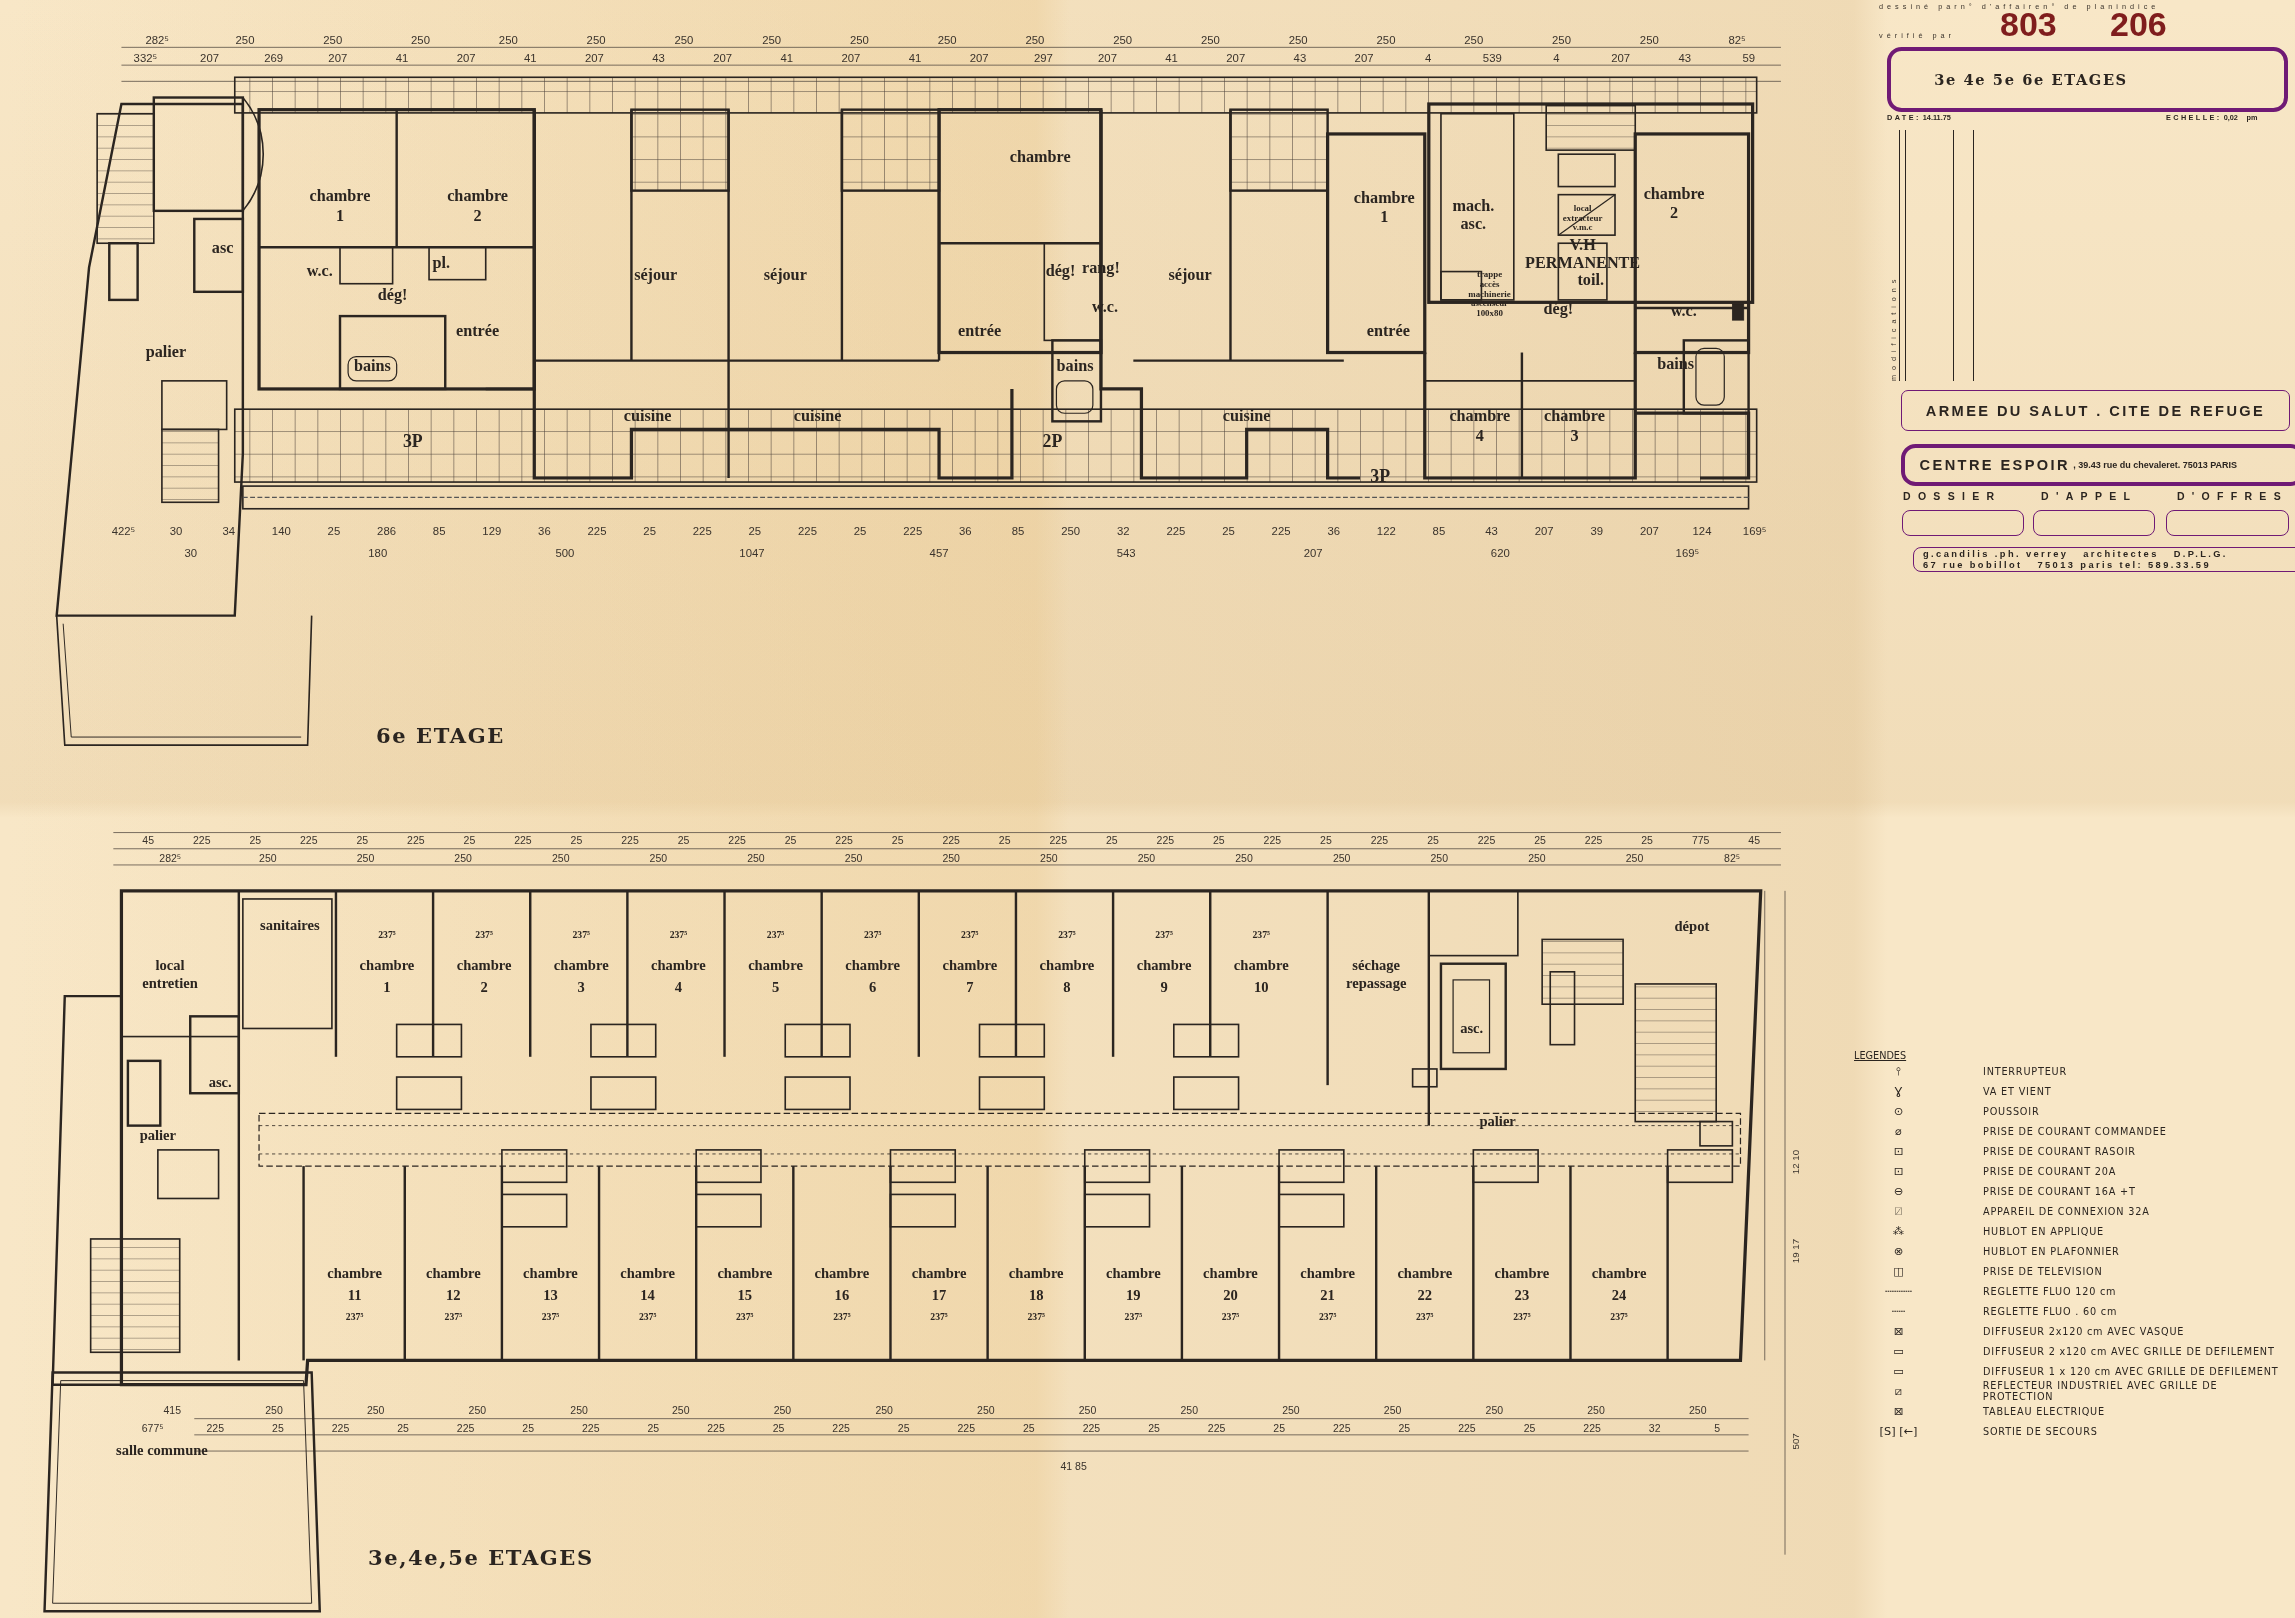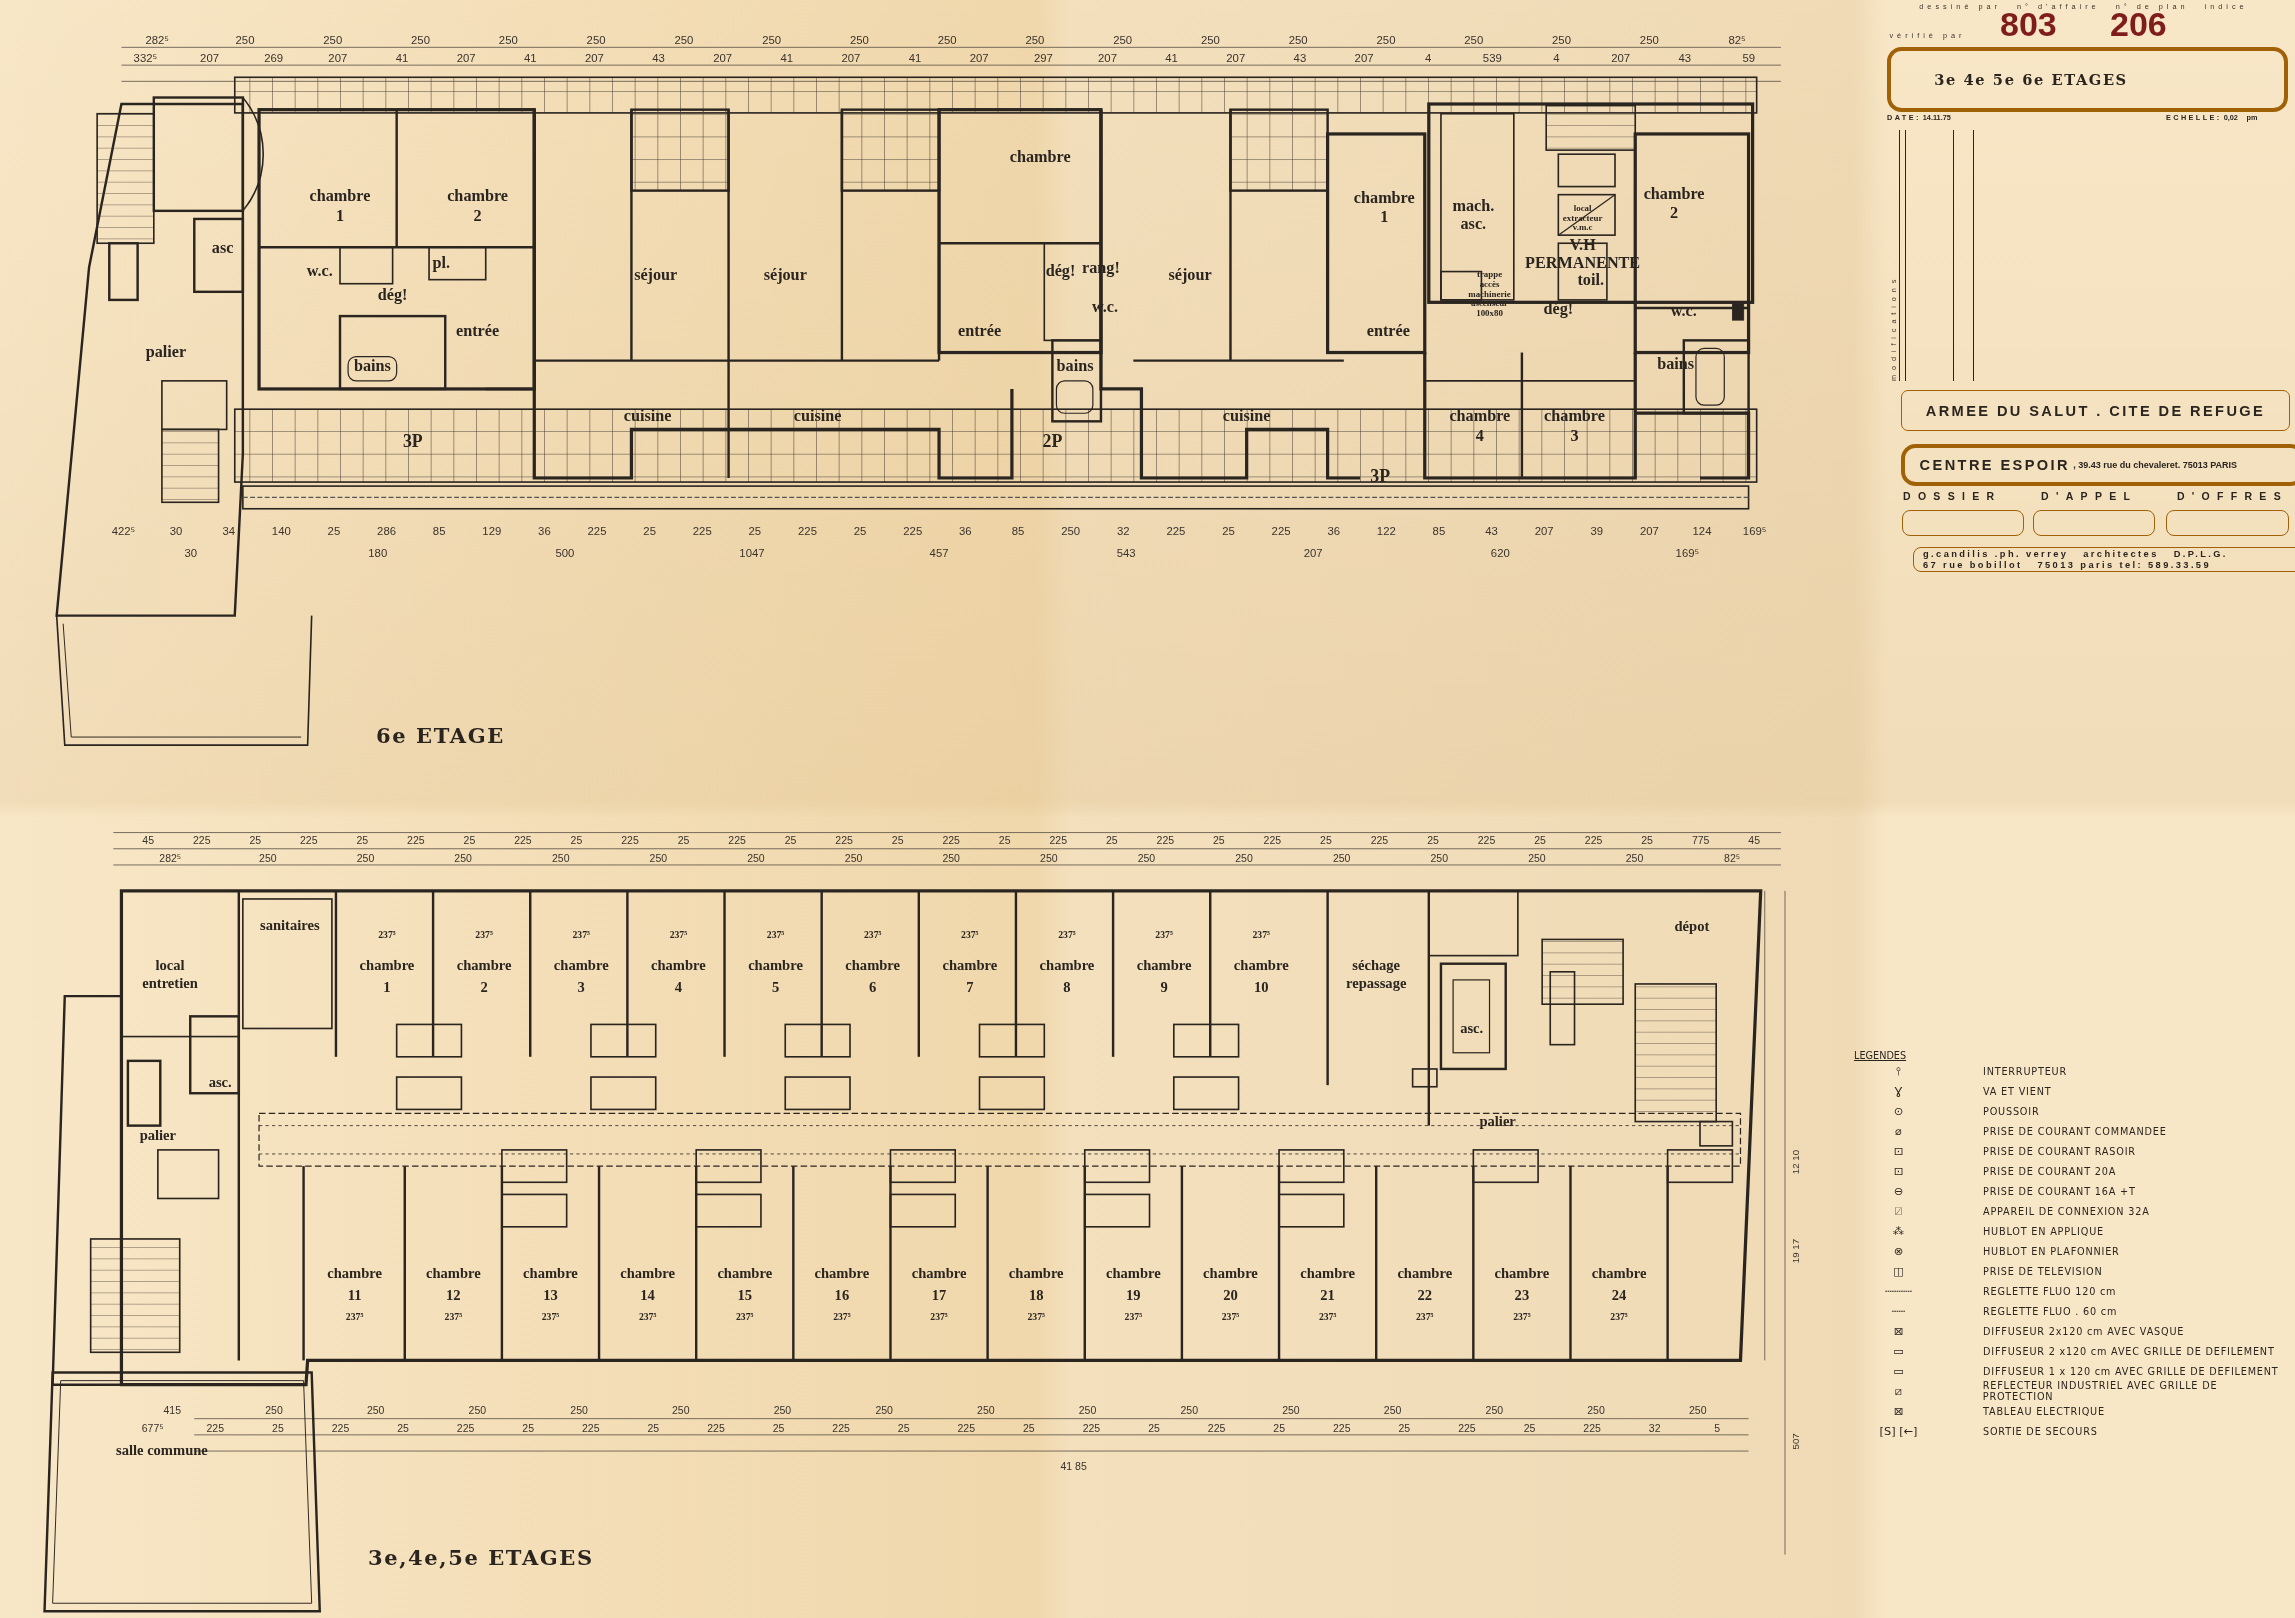--- a/index.html
+++ b/index.html
@@ -9,23 +9,23 @@
      linear-gradient(90deg, rgba(0,0,0,0) 0, rgba(200,160,100,0.18) 1854px, rgba(0,0,0,0) 1887px),
      linear-gradient(180deg, rgba(0,0,0,0) 0, rgba(200,160,100,0.15) 802px, rgba(0,0,0,0) 818px),
      #f8e7c7;}
   svg.plan{position:absolute;left:0;top:0;}
   .stencil{font-family:"DejaVu Serif","Liberation Serif",serif;font-weight:bold;letter-spacing:1.6px;}
   .room{font-family:"Liberation Serif",serif;font-weight:bold;fill:#2b2520;}
   .dim{font-family:"Liberation Sans",sans-serif;fill:#3a332c;}
   .floor-title{position:absolute;font-family:"DejaVu Serif",serif;font-weight:bold;font-size:21px;letter-spacing:1.6px;color:#2b2520;}
   
   .tb{position:absolute;left:1879px;top:0;width:409px;}
-  .tb-row{display:flex;justify-content:center;font-size:7.3px;letter-spacing:4px;color:#3a332c;gap:16px;}
+  .tb-row{display:flex;justify-content:flex-start;font-size:7.3px;letter-spacing:4px;color:#3a332c;}
   .tb-nums{position:absolute;top:4.9px;font-size:34px;font-weight:bold;font-family:"Liberation Sans",sans-serif;color:#7f1d1d;}
-  .tb-box{position:absolute;border:4px solid #a16207;border-radius:14.6px;display:flex;align-items:center;}
+  .tb-box{position:absolute;border:4px solid #701a75;border-radius:14.6px;display:flex;align-items:center;}
   .tb-box.thin{border-width:1.6px;border-radius:7px;}
   .tb-small{position:absolute;font-size:8px;font-weight:bold;color:#2b2520;}
   .legend{position:absolute;left:1854px;top:1050px;width:437px;font-family:"DejaVu Sans",sans-serif;font-size:9.7px;color:#2b2520;}
   .legend-title{text-decoration:underline;font-size:9.7px;margin-left:0;}
   .legend-item{display:flex;align-items:center;height:20px;}
   .legend-sym{width:89px;display:flex;justify-content:center;font-size:11.3px;}
   .legend-label{margin-left:40px;letter-spacing:0.8px;}
   .vlabel{position:absolute;writing-mode:vertical-rl;transform:rotate(180deg);font-size:7.3px;letter-spacing:4.9px;color:#3a332c;}
 </style>
 </head>

